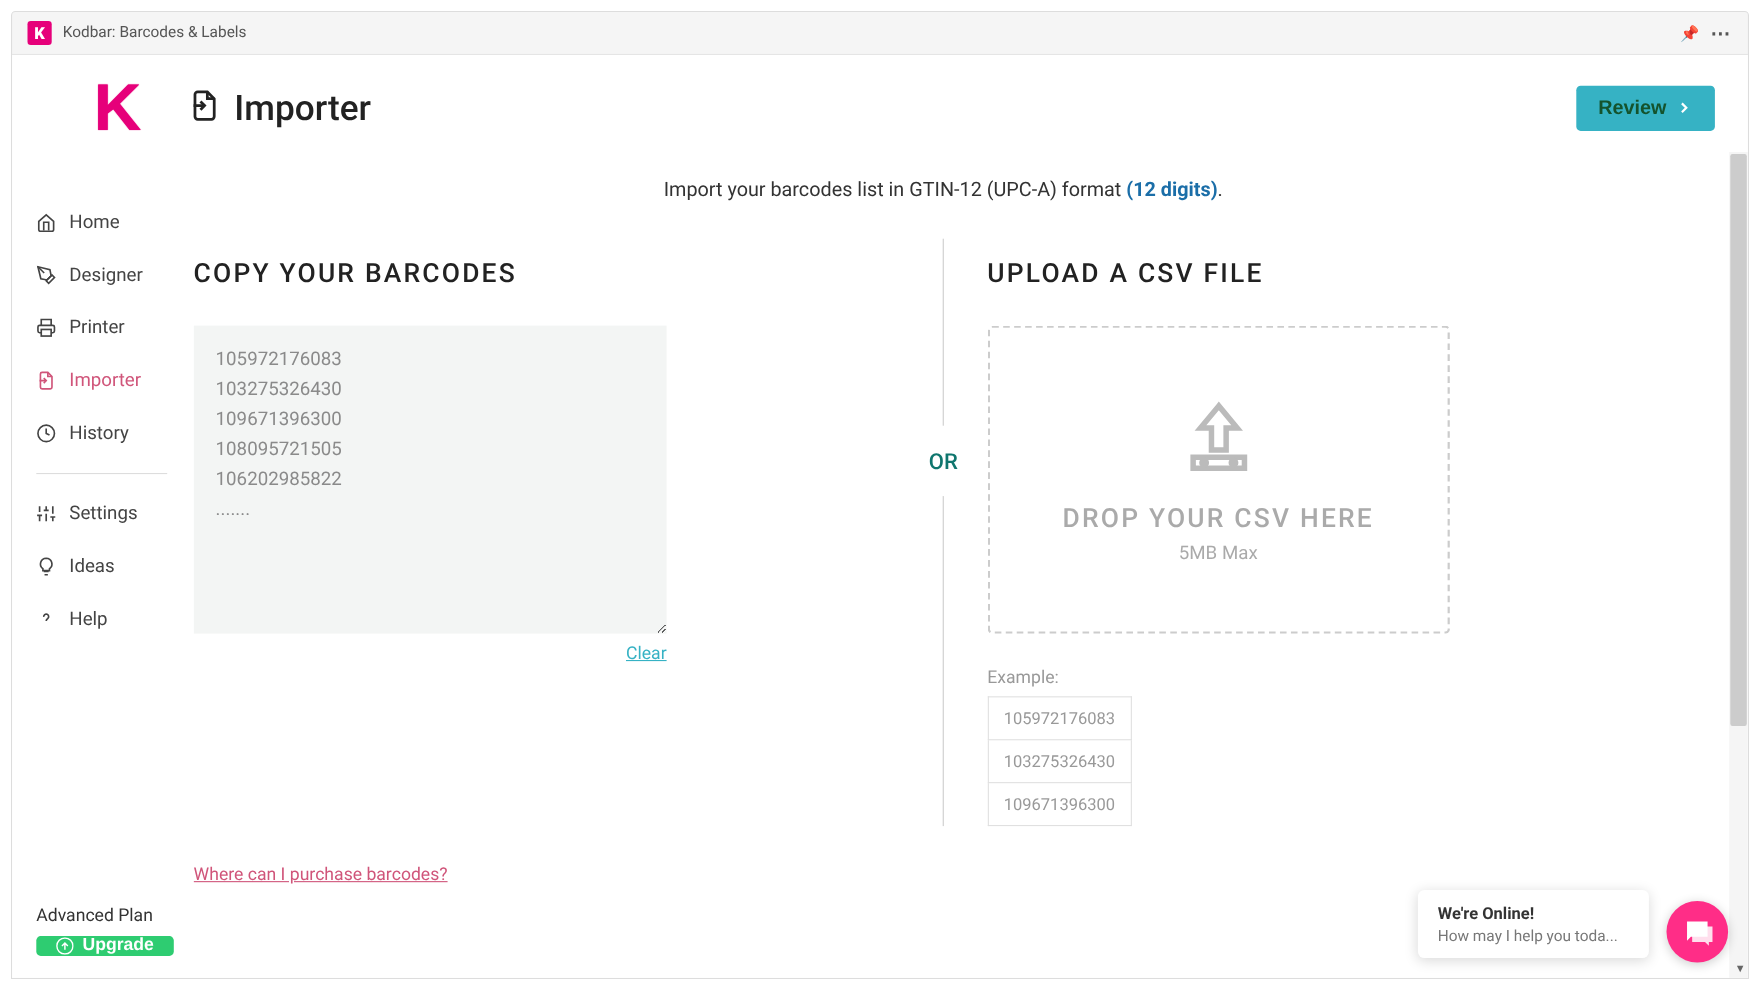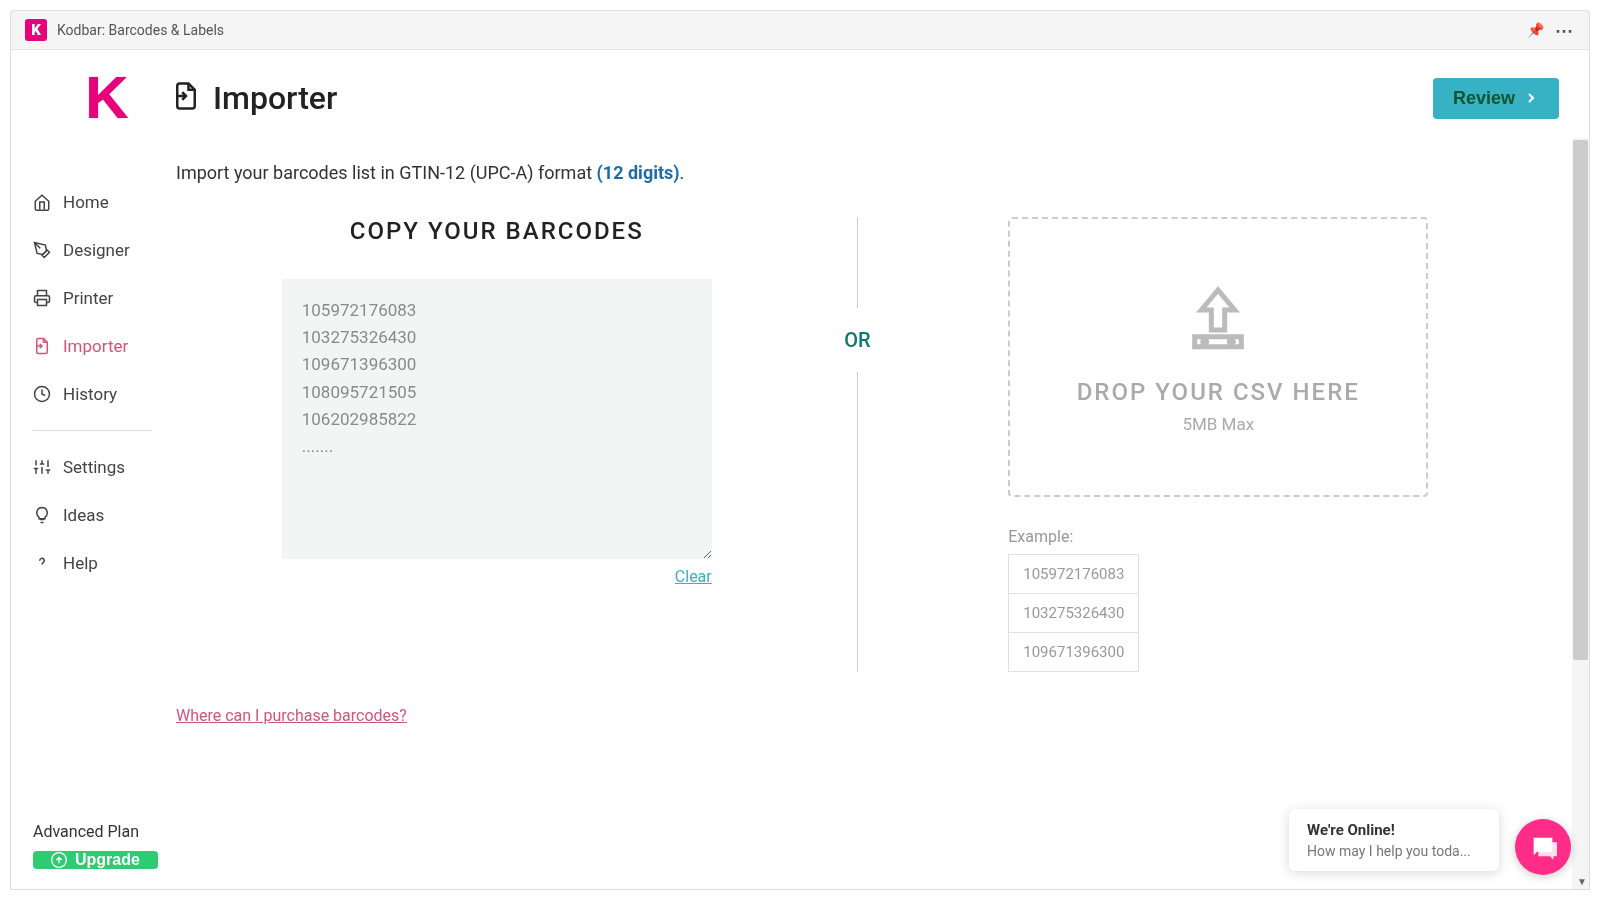--- a/index.html
+++ b/index.html
@@ -135,38 +135,40 @@
   gap: 8px;
   width: fit-content;
 }
 .content {
   flex: 1;
   overflow-y: auto;
   padding: 24px 30px 10px 0;
   position: relative;
 }
 .instruction {
+  text-align: center;
   font-size: 18px;
   color: #333;
   margin-bottom: 34px;
 }
 .instruction .hl {
   color: #1b6ea8;
   font-weight: 700;
 }
 .two-col {
   display: flex;
   align-items: stretch;
   gap: 0;
 }
 .col {
   flex: 1;
   display: flex;
   flex-direction: column;
-  align-items: center;
+  align-items: flex-start;
+  margin-top: 17px;
 }
 .divider-wrap {
   display: flex;
   flex-direction: column;
   align-items: center;
   width: 80px;
 }
 .divider-line {
   width: 1px;
   background: #ccc;
@@ -450,20 +452,21 @@
             </div>
           </div>
 
           <div class="divider-wrap">
             <div class="divider-line"></div>
             <div class="or-label">OR</div>
             <div class="divider-line" style="min-height:300px;"></div>
           </div>
 
           <div class="col">
+            <h2 class="col-heading">UPLOAD A CSV FILE</h2>
             <div class="dropzone">
               <svg viewBox="0 0 24 24" fill="none" stroke="#bbb" stroke-width="1.5">
                 <path d="M5 17h14v3H5zM12 3l-5 6h3v6h4V9h3l-5-6z"></path>
                 <circle cx="8" cy="18.5" r="0.6" fill="#bbb"></circle>
                     <circle cx="16" cy="18.5" r="0.6" fill="#bbb"></circle>
               </svg>
               <div class="drop-text">DROP YOUR CSV HERE</div>
               <div class="drop-sub">5MB Max</div>
             </div>
             <div class="example-wrap">

